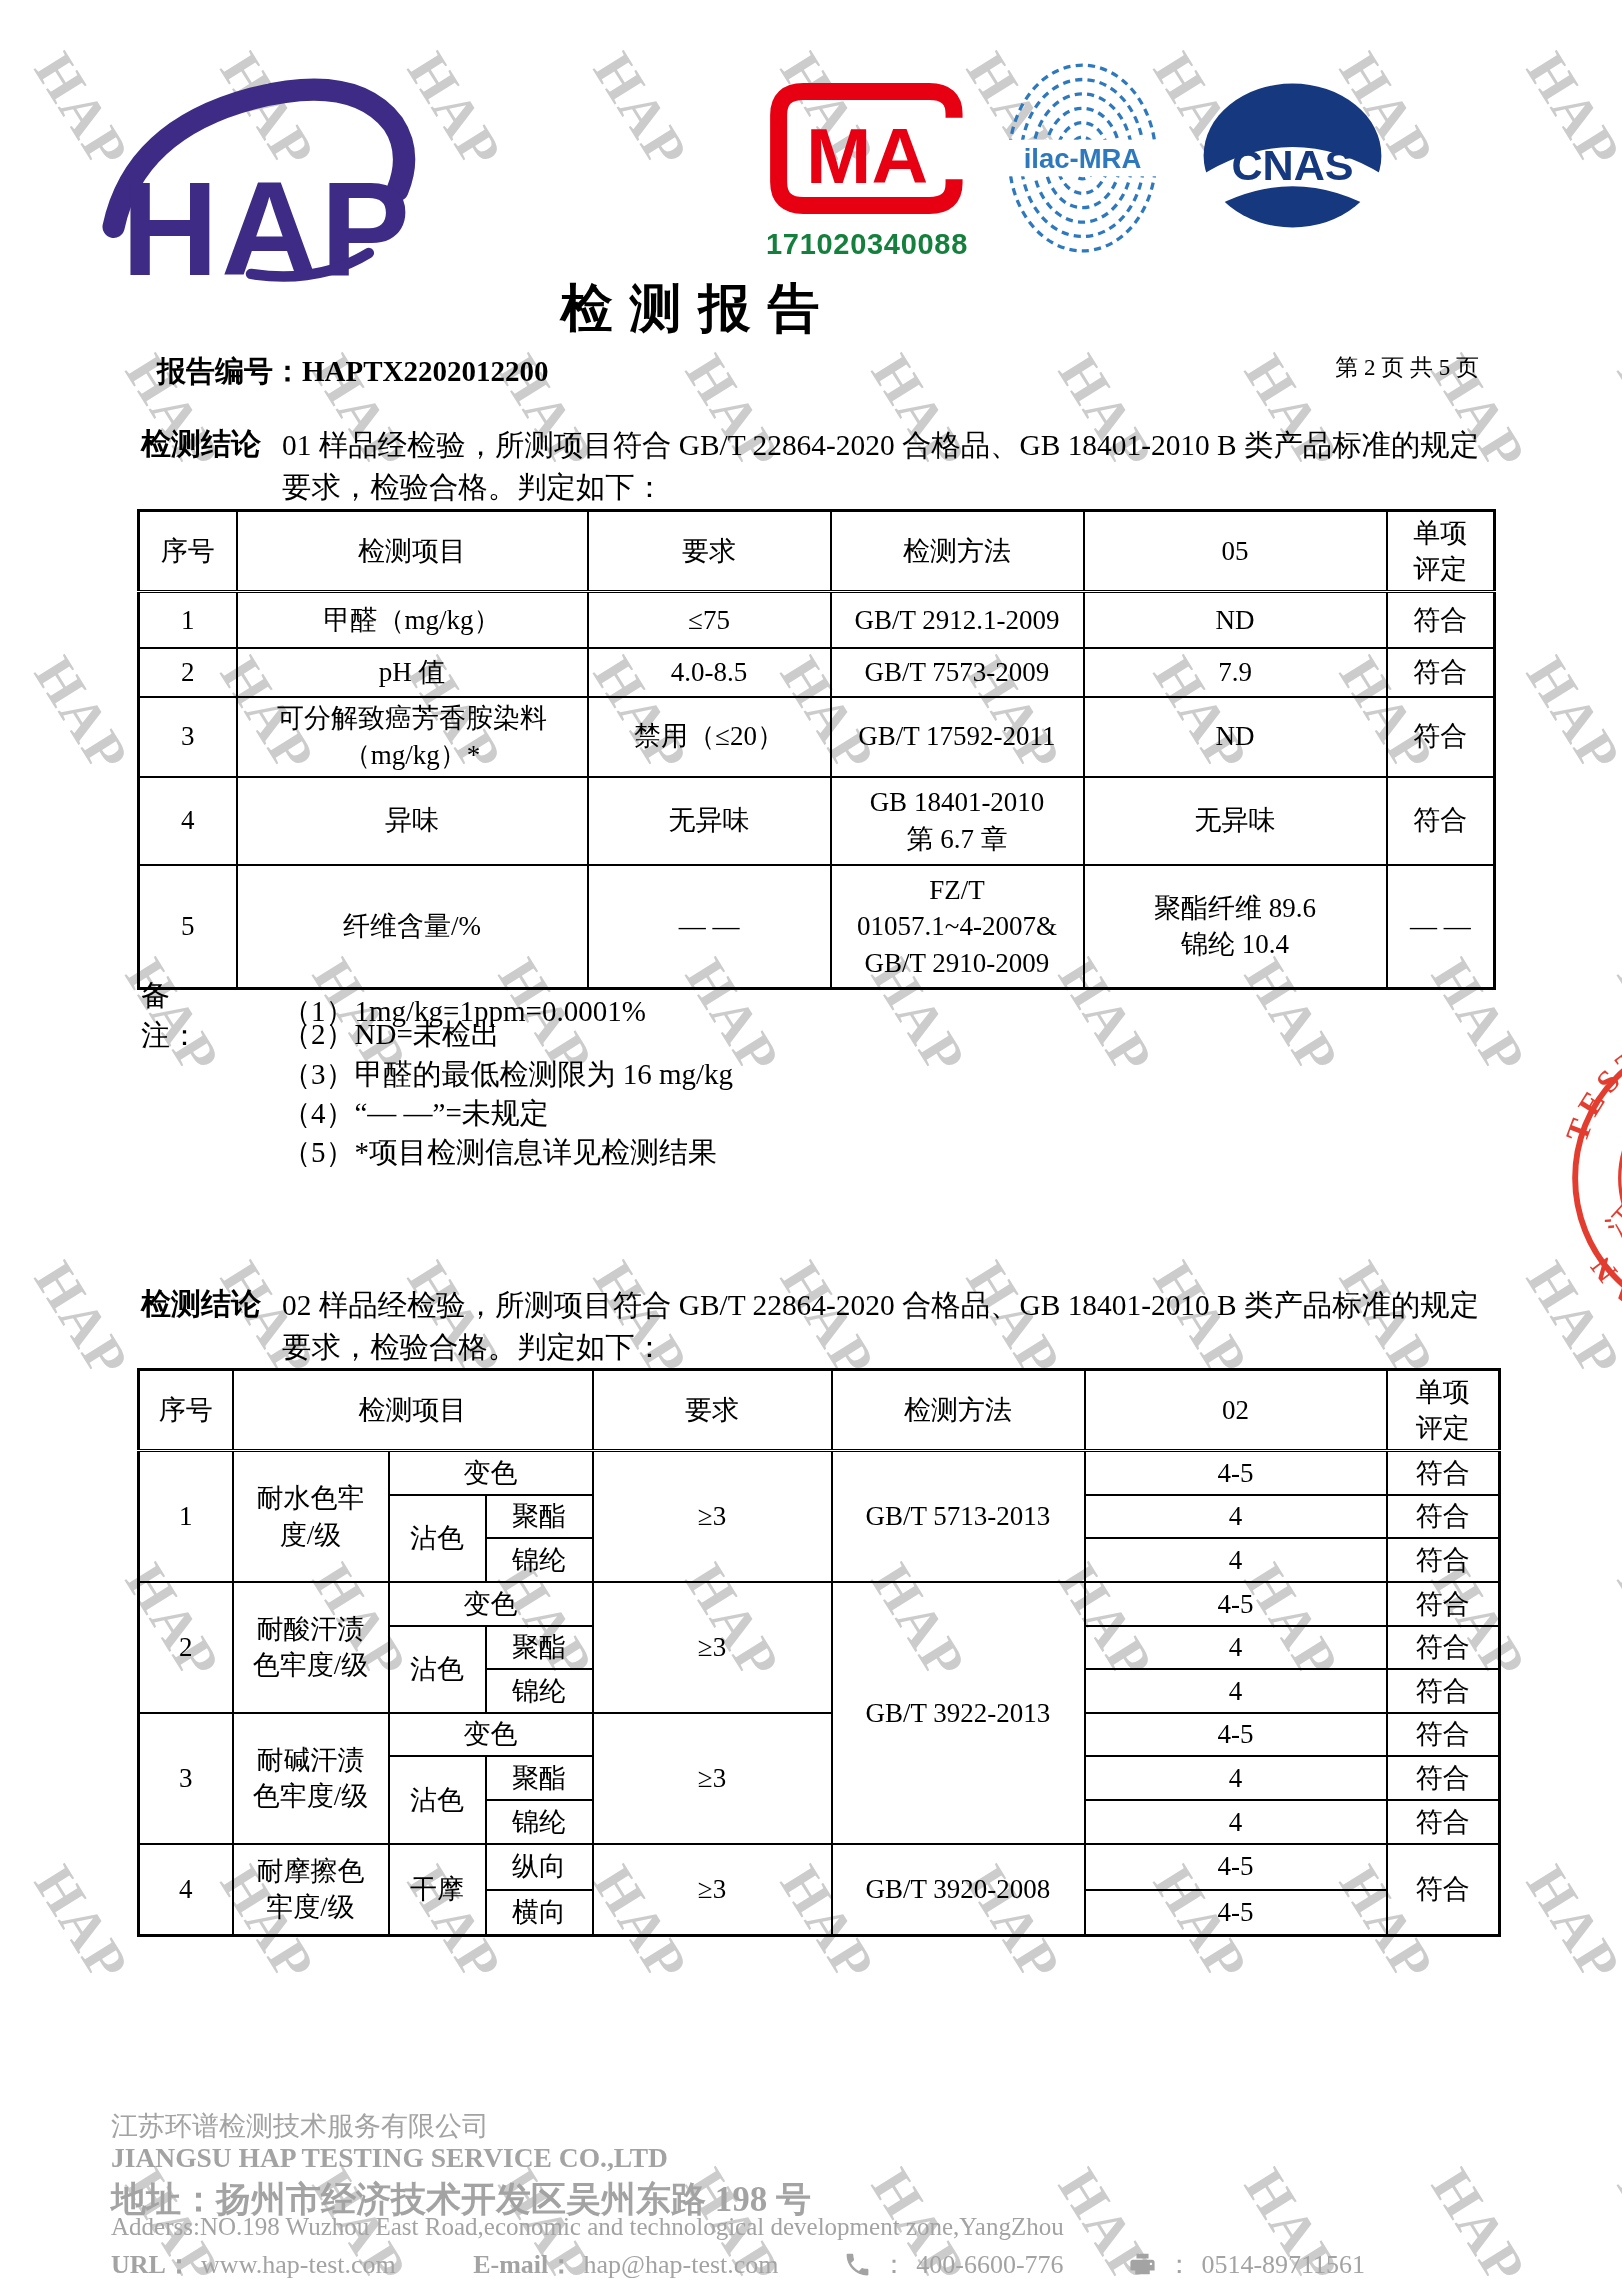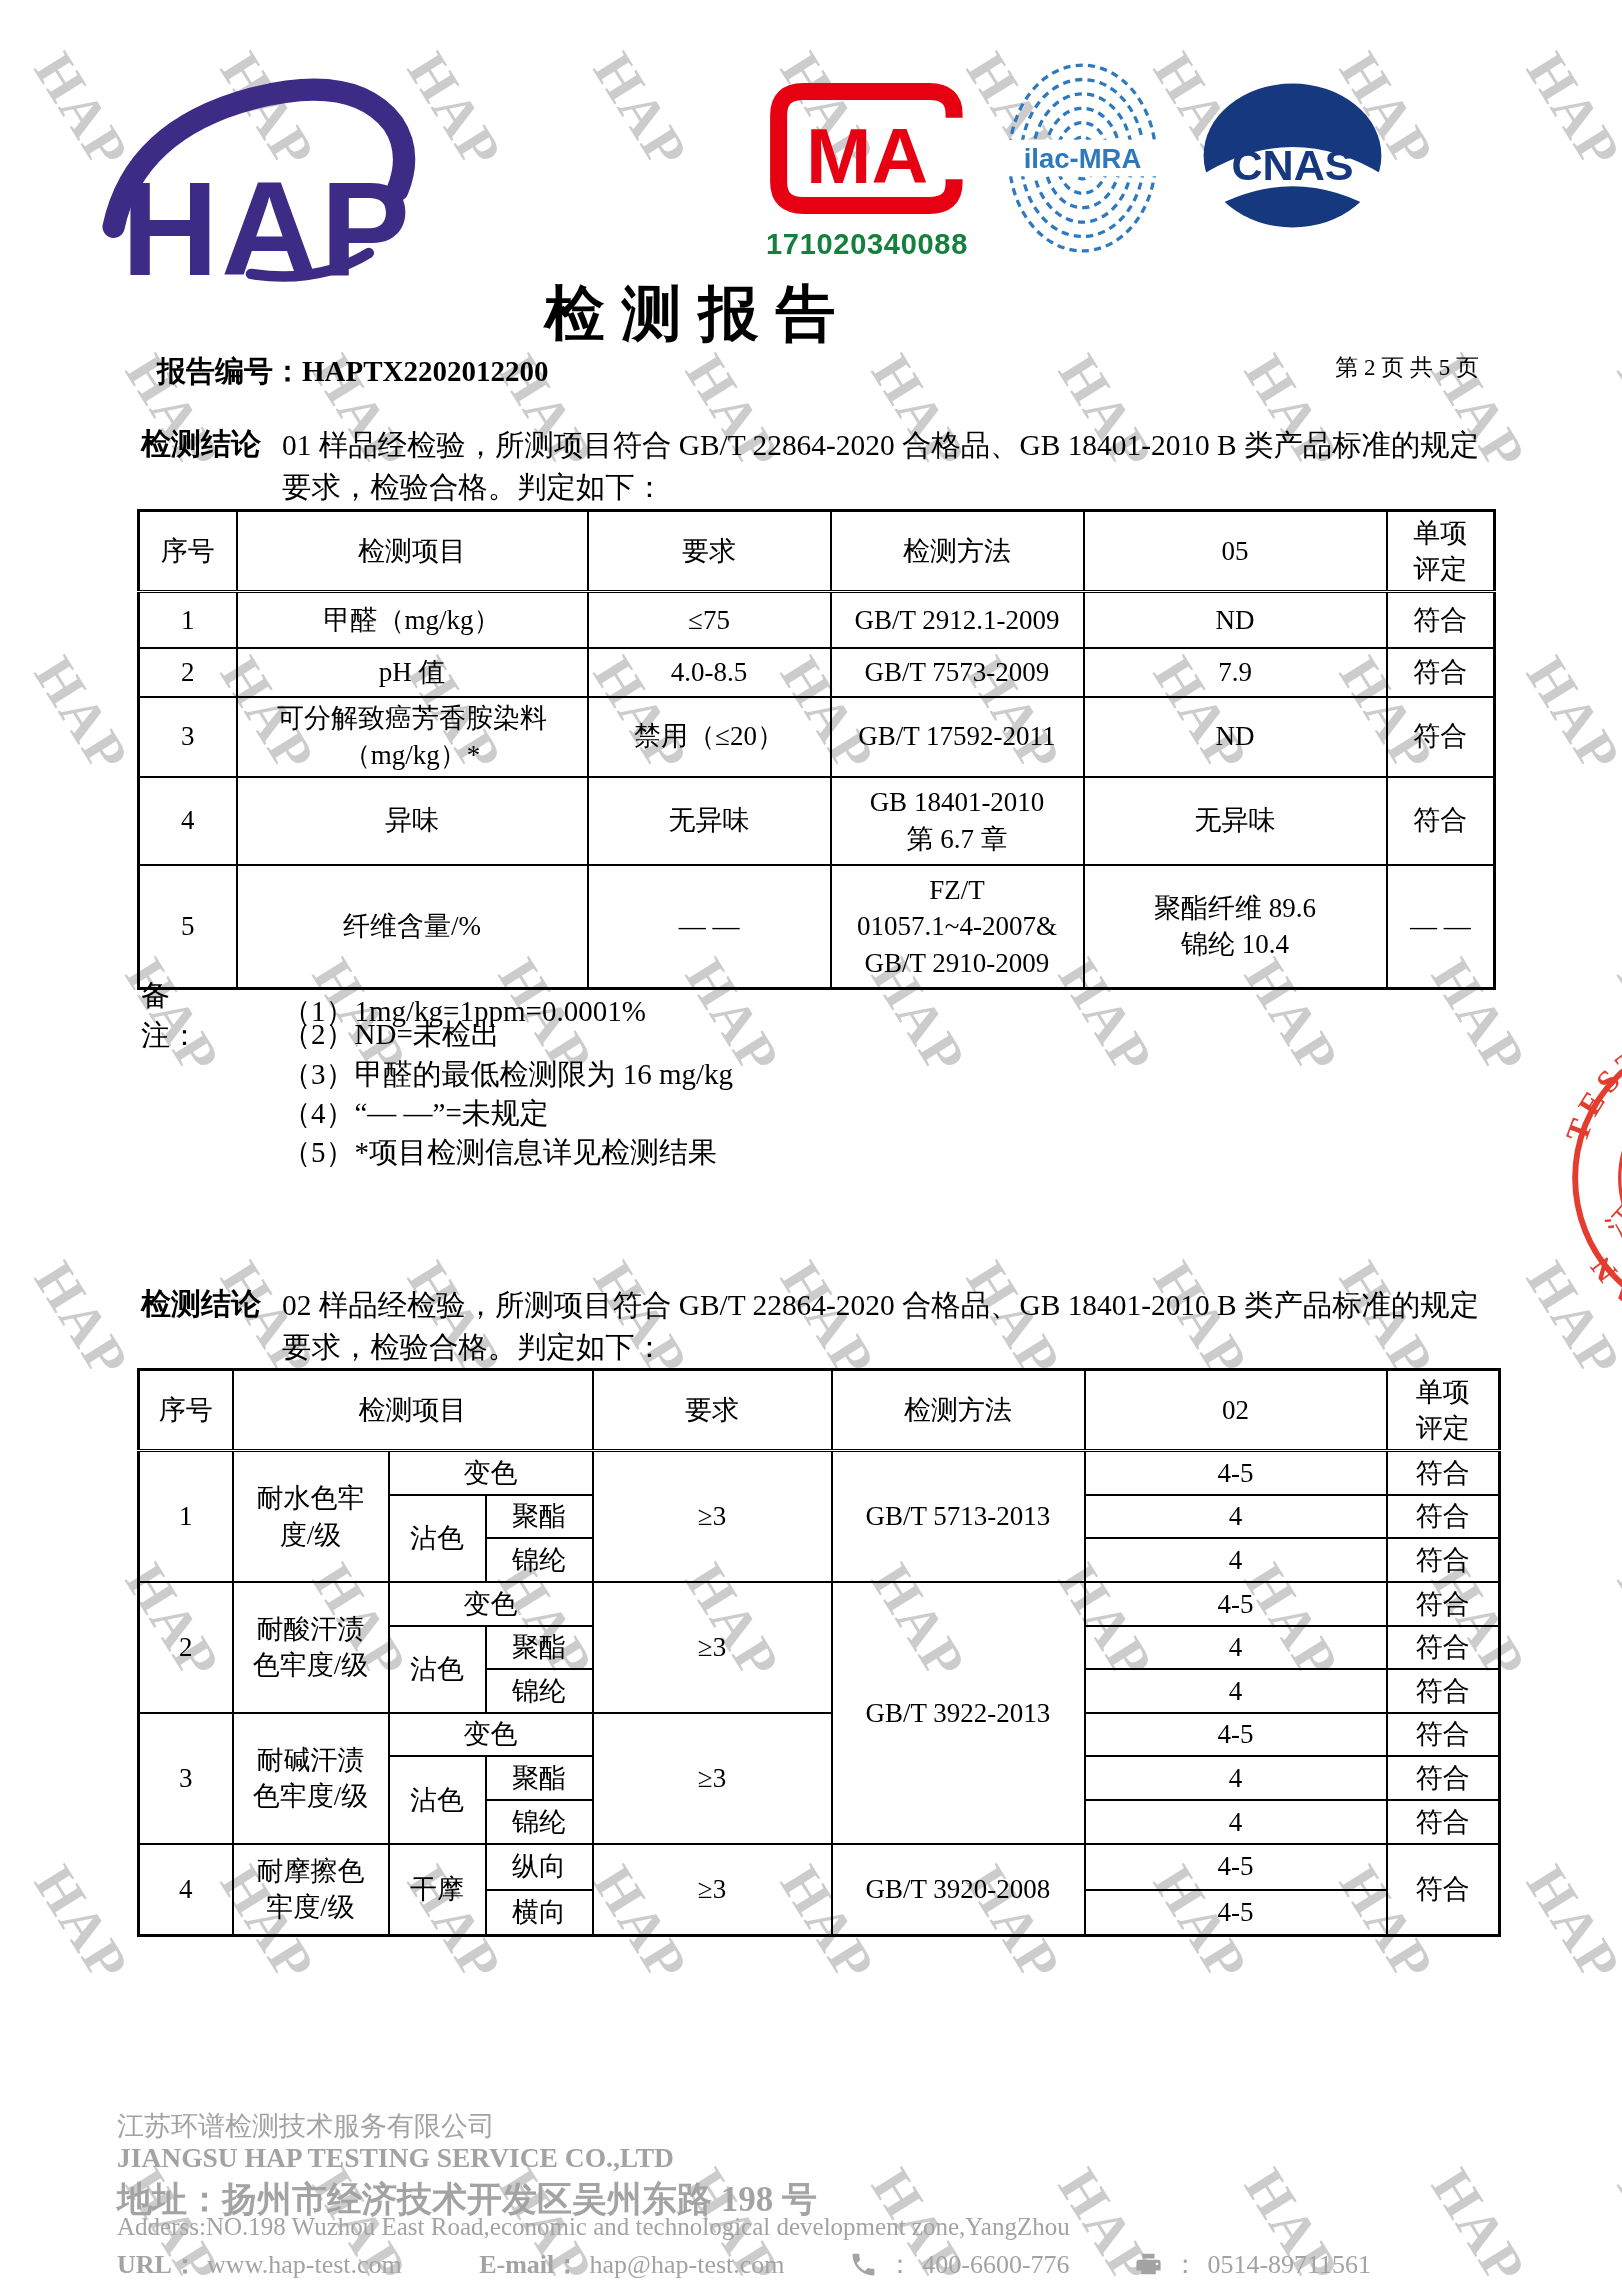--- a/index.html
+++ b/index.html
@@ -27,21 +27,21 @@
   }
   .ilac{position:absolute;left:1004px;top:58px;width:157px;height:200px;}
   .cnas{position:absolute;left:1201px;top:80px;width:183px;height:151px;}
   .accr{position:absolute;left:1391px;top:60px;width:216px;line-height:40px;}
   .accr .cn{font-size:28px;color:#1a41a0;}
   .accr .en{font-size:29.4px;color:#14377d;font-weight:bold;
     font-family:"Liberation Sans","DejaVu Sans",sans-serif;}
 
   .doc-title{
     position:absolute;left:0;top:274px;width:1380px;text-align:center;
-    font-size:60px;font-weight:bold;letter-spacing:17px;text-indent:17px;
+    font-size:52px;font-weight:bold;letter-spacing:17px;text-indent:17px;
   }
   .report-row{position:absolute;left:0;top:352px;width:1623px;font-size:29px;}
   .report-no{position:absolute;left:157px;font-weight:bold;}
   .page-info{position:absolute;right:144px;font-size:23px;}
 
   .conclusion{position:absolute;left:141px;width:1355px;}
   .c1{top:424px;} .c2{top:1284px;}
   .concl-label{position:absolute;left:0;top:0;font-weight:bold;font-size:30px;}
   .concl-text{
     position:absolute;left:141px;top:0;width:1217px;font-size:29.4px;
@@ -61,21 +61,21 @@
   table{border:3.3px solid #000;}
   tr.hrow th{border-bottom:3.9px double #000;}
 
   .notes{position:absolute;left:141px;top:976px;font-size:29px;}
   .notes-label{position:absolute;left:0;top:0;}
   .note-item{position:absolute;left:141px;white-space:nowrap;}
 
   .stamp{position:absolute;left:1564px;top:1024px;width:308px;height:308px;z-index:2;opacity:.92;}
 
   .footer{position:absolute;left:105px;top:2108px;width:1440px;color:#a3a3a3;}
-  .f-line{position:absolute;left:12px;white-space:nowrap;}
+  .f-line{position:absolute;left:6px;white-space:nowrap;}
   .f1{top:0;font-size:27px;}
   .f2{top:34px;font-size:27.5px;font-weight:bold;}
   .f3{top:68px;font-size:35px;font-weight:bold;}
   .f4{top:105px;font-size:25px;}
   .f5{top:139px;font-size:26px;display:flex;align-items:center;gap:9.2px;}
   .f5 .lbl{font-weight:bold;}
   .gap1{display:inline-block;width:59px;} .gap2{display:inline-block;width:46px;}
   .cicon{flex:0 0 auto;}
 </style>
 </head>

